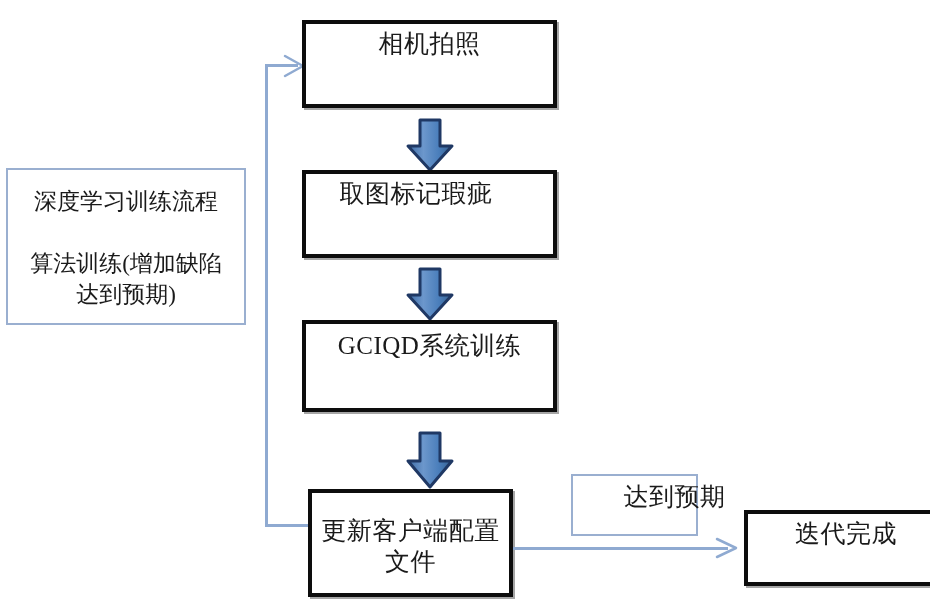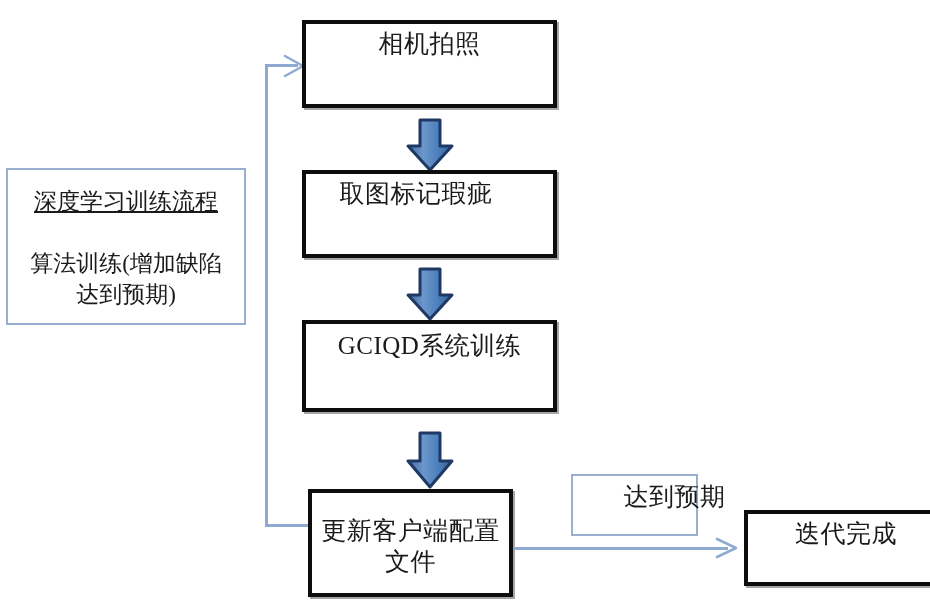--- a/index.html
+++ b/index.html
@@ -86,21 +86,21 @@
     position: absolute;
   }
 </style>
 </head>
 <body>
 
 <div id="canvas">
 
   <div class="note-box" style="left:6px; top:168px; width:240px; height:157px;">
   </div>
-  <div class="legend-line" style="left:6px; top:186px; width:240px;text-decoration:underline;">深度学习训练流程</div>
+  <div class="legend-line" style="left:6px; top:186px; width:240px;">深度学习训练流程</div>
   <div class="legend-line" style="left:6px; top:248px; width:240px;">算法训练(增加缺陷
 达到预期)</div>
 
   <div class="conn conn-h" style="left:265px; top:524px; width:45px;"></div>
 
   <div class="conn conn-v" style="left:265px; top:64px; height:463px;"></div>
 
   <div class="conn conn-h" style="left:265px; top:64px; width:33px;"></div>
 
   <svg class="arrowhead" style="left:283px; top:53px;" width="24" height="26" viewBox="0 0 24 26">

